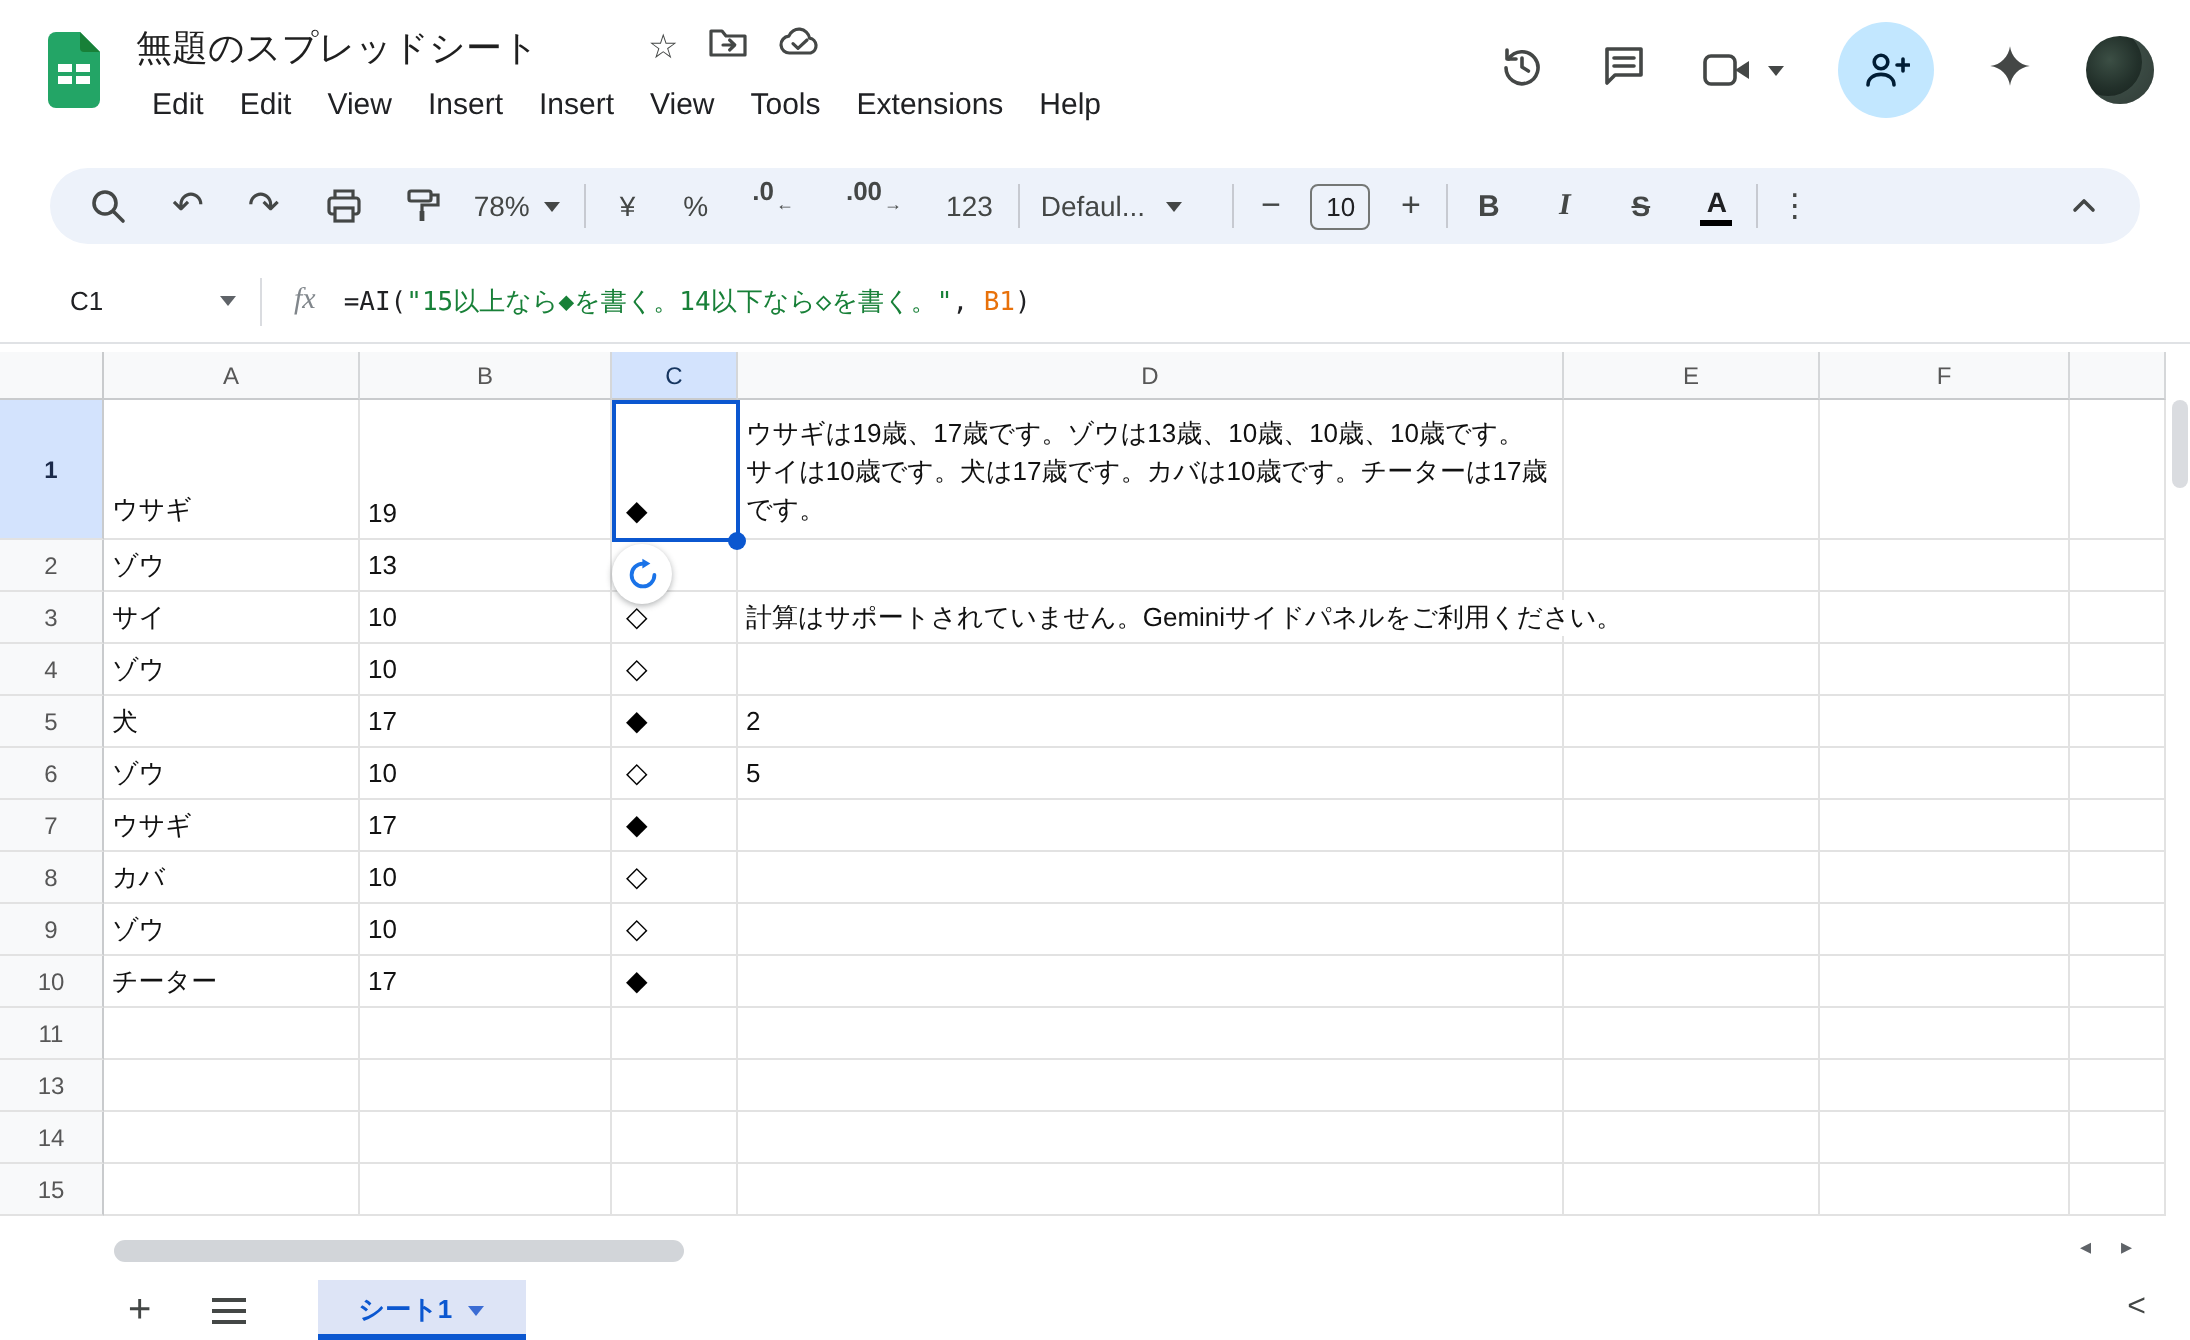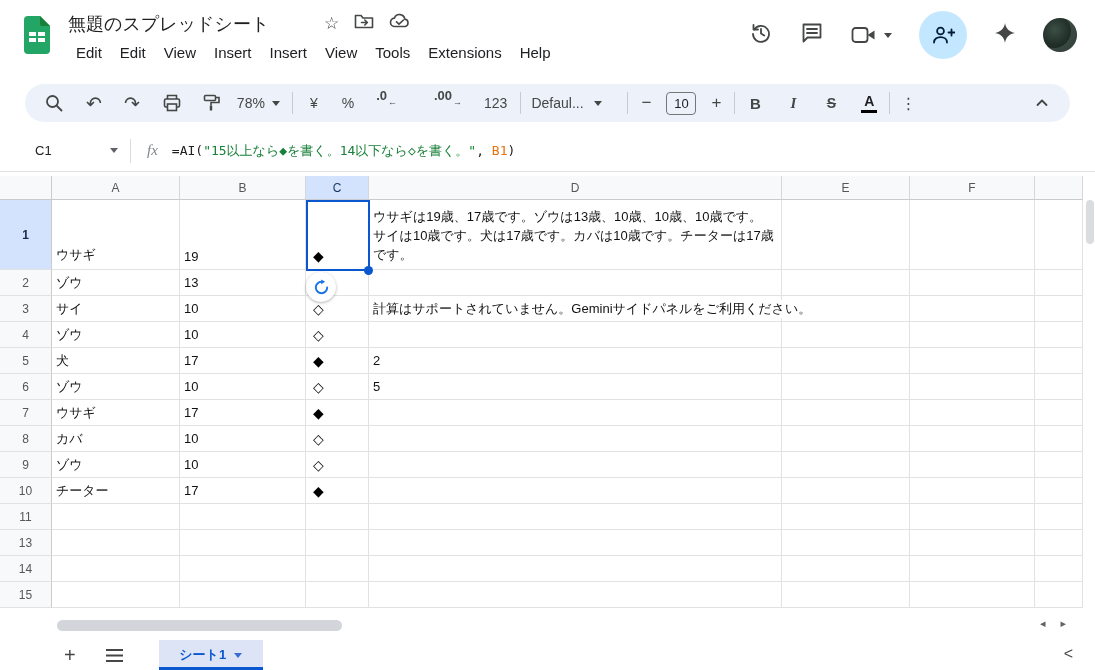--- a/index.html
+++ b/index.html
@@ -209,21 +209,21 @@
       <span class="tb-text">78%</span>
       <span class="caret"></span>
     </span>
     <span class="tb-div"></span>
     <span class="tb tb-pad tb-text" style="margin-left:4px;">¥</span>
     <span class="tb tb-pad tb-text" style="margin-left:10px;">%</span>
     <span class="tb tb-pad dec-wrap" style="margin-left:8px;">
       <span class="dec-num">.0</span>
         <span class="mini-arrow">←</span>
     </span>
-    <span class="tb tb-pad dec-wrap" style="margin-left:23px;">
+    <span class="tb tb-pad dec-wrap" style="margin-left:12px;">
       <span class="dec-num">.00</span>
         <span class="mini-arrow">→</span>
     </span>
     <span class="tb tb-pad tb-text" style="margin-left:8px;">123</span>
     <span class="tb-div"></span>
     <span class="font-ctl">
       <span class="tb-text">Defaul...</span>
       <span class="caret"></span>
     </span>
     <span class="tb-div"></span>

